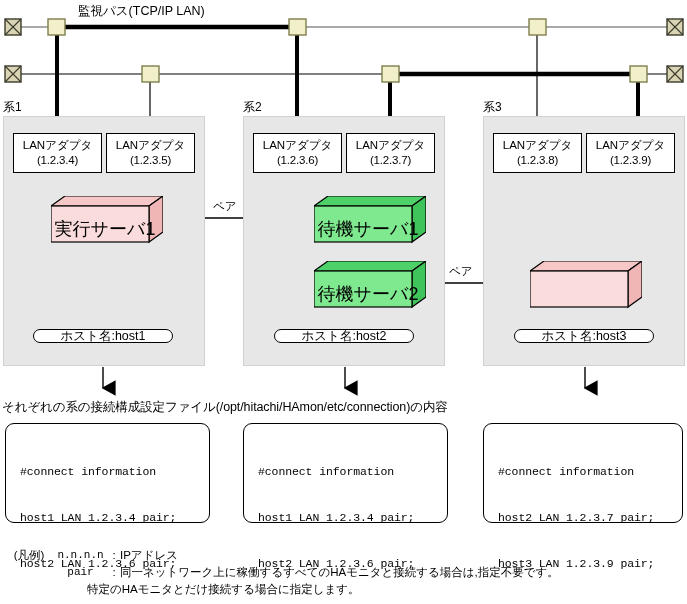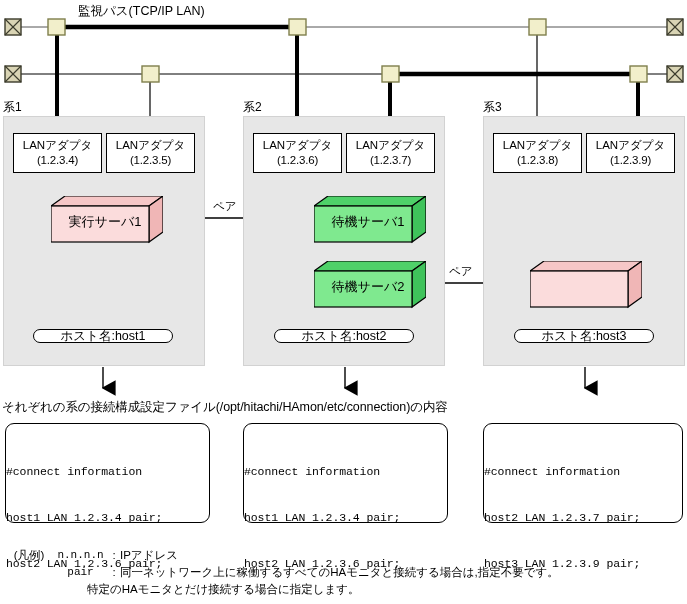--- a/index.html
+++ b/index.html
@@ -28,23 +28,23 @@
     background:#ffffff;border:1px solid #000;box-sizing:border-box;
     display:flex;flex-direction:column;align-items:center;justify-content:center;
     font-size:11.5px;line-height:15px;white-space:nowrap;
   }
   .lan-box .ip{letter-spacing:-0.2px;}
 
   
   .server3d{width:112px;height:46px;}
   .server3d svg{display:block;}
   .server3d .lbl{
-    position:absolute;left:0;top:9px;width:108px;height:34px;
+    position:absolute;left:0;top:16px;width:108px;height:34px;
     display:flex;align-items:center;justify-content:center;
-    font-size:13px;white-space:nowrap;pointer-events:none;
+    font-size:18px;white-space:nowrap;pointer-events:none;
   }
 
   
   .host-pill{
     background:#ffffff;border:1px solid #000;border-radius:11px;
     box-sizing:border-box;height:14px;
     display:flex;align-items:center;justify-content:center;
     font-size:12.5px;white-space:nowrap;
   }
 
@@ -52,21 +52,21 @@
   .pair-label{font-size:11.5px;white-space:nowrap;}
 
   
   .caption{
     left:2px;top:399px;font-size:12.5px;white-space:nowrap;letter-spacing:-0.1px;
   }
 
   
   .cfg-box{
     background:#ffffff;border:1px solid #000;border-radius:9px;
-    box-sizing:border-box;padding:9px 0 0 0;
+    box-sizing:border-box;padding:9px 0 0 14px;
     font-family:"Liberation Mono","DejaVu Sans Mono",monospace;
     font-size:11.5px;line-height:15.4px;white-space:pre;
   }
   .cfg-box div{letter-spacing:-0.1px;}
 
   
   .legend{left:5px;top:547px;font-size:11.5px;line-height:17px;}
   .legend-row{display:flex;align-items:flex-start;white-space:nowrap;text-align:center;}
   .lg-head{width:48px;flex:none;}
   .lg-term{width:55px;flex:none;font-family:"Liberation Mono","DejaVu Sans Mono",monospace;font-size:11px;}

